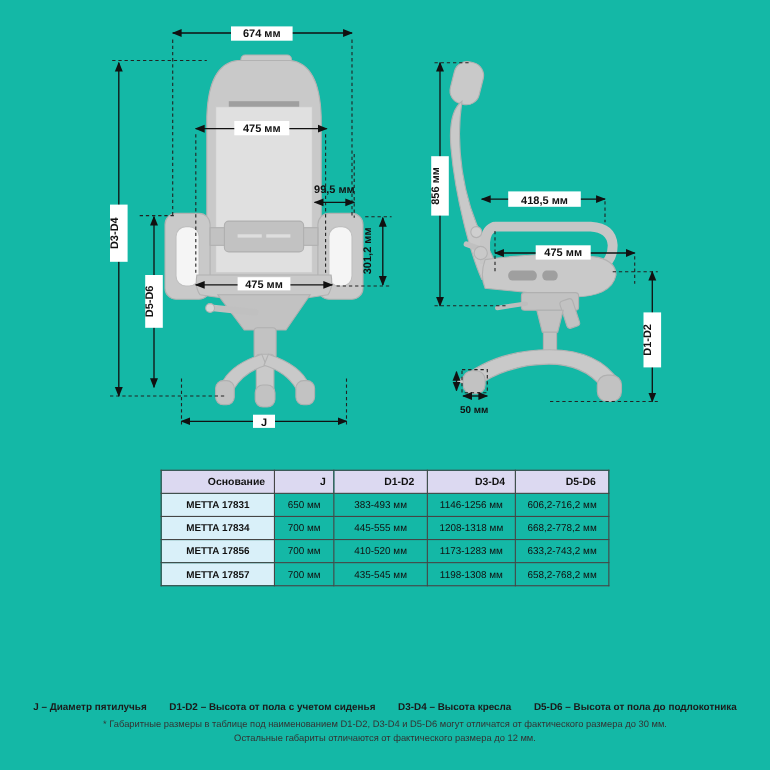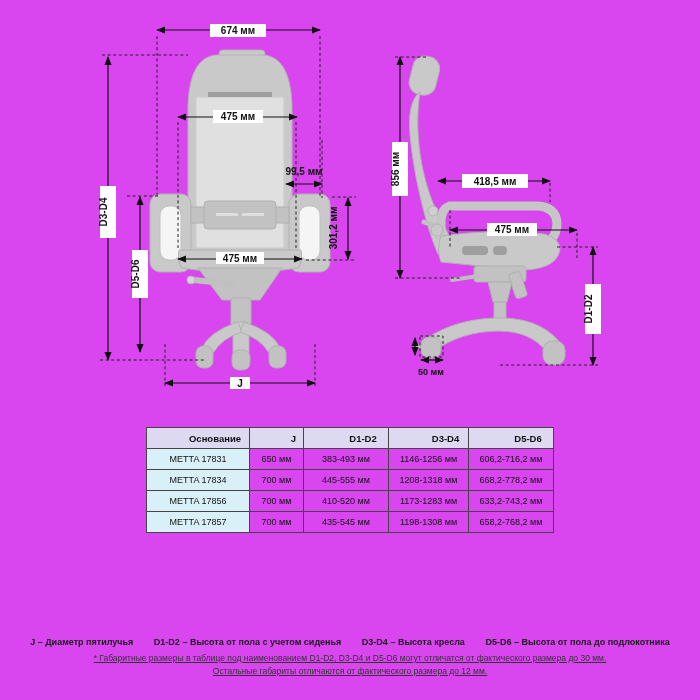--- a/index.html
+++ b/index.html
@@ -1,40 +1,40 @@
 <!DOCTYPE html>
 <html><head>
 <meta charset="utf-8">
 <style>
   html,body{margin:0;padding:0;background:#fff;}
-  .canvas{position:relative;width:700px;height:700px;background:#d946ef;overflow:hidden;
+  .canvas{position:relative;width:700px;height:700px;background:#14b8a6;overflow:hidden;
           font-family:"Liberation Sans",sans-serif;color:#111;}
   svg text{font-family:"Liberation Sans",sans-serif;}
   .dim{stroke:#111;stroke-width:1.2;fill:none;}
   .dash{stroke:#222;stroke-width:1;fill:none;stroke-dasharray:3,2.6;}
   .dlab{font-size:10px;font-weight:bold;fill:#111;}
   .dlab-sm{font-size:9px;font-weight:bold;fill:#111;}
   .lgap{fill:#ffffff;stroke:none;}
   .chair{fill:#c9c9c9;stroke:#b2b2b2;stroke-width:1;}
   .chair-light{fill:#e0e0e0;stroke:#cbcbcb;stroke-width:1;}
   .chair-mid{fill:#c2c2c2;stroke:#b0b0b0;stroke-width:1;}
   .chair-dk{fill:#9f9f9f;stroke:none;}
 
   .spec-table{position:absolute;left:146px;top:427px;width:407px;border-collapse:collapse;
               table-layout:fixed;font-size:9px;}
   .spec-table th,.spec-table td{border:1.5px solid #454545;text-align:center;vertical-align:middle;
               height:20px;padding:0;white-space:nowrap;overflow:hidden;}
   .spec-table th{background:#dcd9f1;font-weight:bold;font-size:9.5px;padding-left:34px;}
-  .spec-table td.rowname{background:#d9f0f9;}
+  .spec-table td.rowname{background:#d9f0f9;font-weight:bold;}
 
   .legend{position:absolute;left:0;top:625px;width:700px;text-align:center;
           font-size:9px;font-weight:bold;color:#1a1a1a;}
   .legend .lg{display:inline-block;margin:12px 9px;white-space:nowrap;}
   .footnote{position:absolute;left:0;top:652px;width:700px;text-align:center;
-          font-size:8.5px;line-height:13px;color:#333;text-decoration:underline;}
+          font-size:8.5px;line-height:13px;color:#333;}
 </style>
 </head>
 <body>
 
 <div class="canvas">
 
   <svg width="700" height="420" viewBox="0 0 700 420">
     <defs>
       <marker id="arr" viewBox="0 0 10 10" refX="9" refY="5" markerWidth="7.5" markerHeight="7.5" orient="auto-start-reverse">
         <path d="M0,1 L10,5 L0,9 z" fill="#111"></path>

